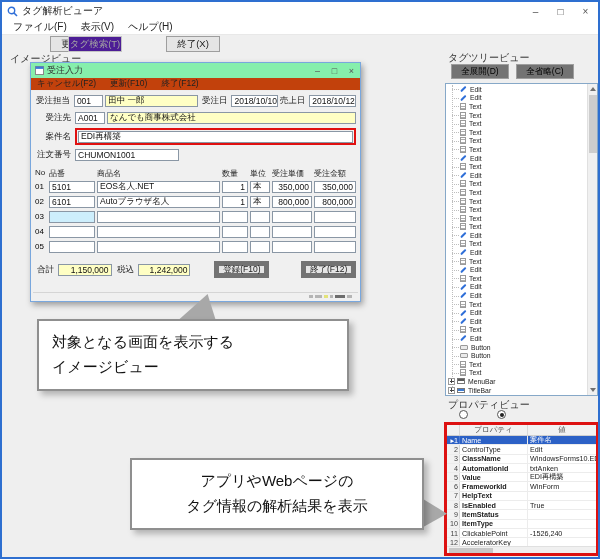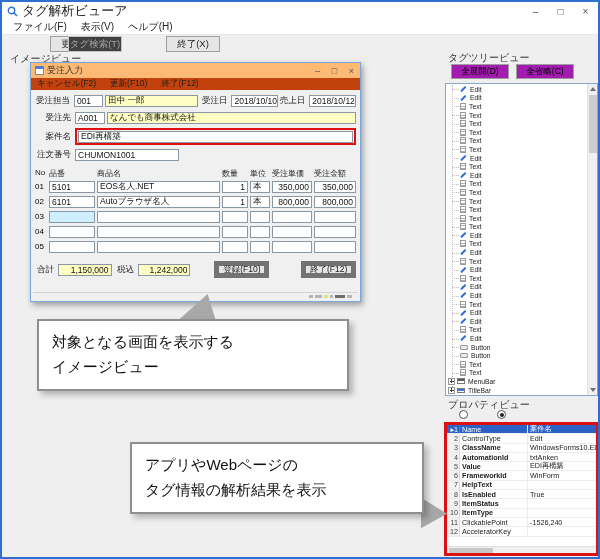--- a/index.html
+++ b/index.html
@@ -3,37 +3,37 @@
 <meta charset="utf-8">
 <style>
   * { margin:0; padding:0; box-sizing:border-box; }
   html,body { background:#d9d9d9; font-family:"Liberation Sans",sans-serif; }
   #screen { position:relative; width:600px; height:559px; background:#efefef;
             border:2px solid #2e6fd0; overflow:hidden; font-family:"Liberation Sans",sans-serif; }
 
   
   .titlebar { position:absolute; top:0; left:0; right:0; height:18px; background:#fff;
               display:flex; align-items:center; padding-left:5px; }
-  .titlebar .ttl { font-size:13px; color:#222; margin-left:4px; }
+  .titlebar .ttl { font-size:10px; color:#222; margin-left:4px; }
   .wctrls { margin-left:auto; display:flex; }
   .wctrl { width:25px; height:18px; display:flex; align-items:center; justify-content:center;
            font-size:10px; color:#555; }
   .menubar { position:absolute; top:18px; left:0; right:0; height:15px; background:#fff;
              border-bottom:1px solid #e8e8e8; display:flex; align-items:center; padding-left:4px; }
   .menubar span { font-size:10px; color:#222; padding:0 7px;text-align:right; }
   .tbtn { position:absolute; top:34px; height:16px; width:54px; background:#e5e5e5;
           border:1px solid #9e9e9e; font-size:9.5px; color:#222; display:flex;
           align-items:center; justify-content:center; }
-  .tbtn.disabled { color:#a3a3a3; background:#404040; border-color:#c4c4c4; }
+  .tbtn.disabled { color:#a3a3a3; background:#4c1d95; border-color:#c4c4c4; }
   .arealbl { position:absolute; font-size:10px; color:#333; }
 
   
   .oform { position:absolute; left:28px; top:60px; width:331px; height:240px; background:#f0f0f0;
            border:1px solid #79a7dd; box-shadow:2px 3px 6px rgba(0,0,0,.35); z-index:2; }
-  .of-titlebar { height:15px; background:#fdba74; display:flex; align-items:center; padding-left:4px; }
+  .of-titlebar { height:15px; background:#86efac; display:flex; align-items:center; padding-left:4px; }
   .of-titlebar .ttl { font-size:9px; color:#333; margin-left:3px; }
   .of-titlebar .wctrl { width:17px; height:15px; font-size:9px; }
   .of-menubar { height:13px; background:#c2410c; display:flex; align-items:center;
                 border-bottom:1px solid #ededed; }
   .of-menubar span { font-size:8.5px; color:#222; padding:0 8px 0 6px; }
   .frow { display:flex; align-items:center; height:14px; margin-top:3px; padding:0 4px; font-size:8.5px; }
   .flabel { width:40px; text-align:right; padding-right:4px; color:#222; white-space:nowrap; }
   .fin { height:12px; border:1px solid #8a97a5; background:#fff; font-size:8.5px; color:#111;
          display:flex; align-items:center; padding:0 2px; white-space:nowrap; overflow:hidden; }
   .yellow { background:#ffffc4; }
@@ -48,21 +48,21 @@
   .trow-totals { display:flex; align-items:center; margin-top:8px; padding:0 4px; font-size:8.5px; }
   .fbtn { height:17px; width:62px; background:#e5e5e5; border:5px solid #737373; font-size:8.5px;
           display:flex; align-items:center; justify-content:center; color:#222; }
   .status-strip { position:absolute; left:2px; right:2px; bottom:2px; height:7px;
                   border-top:1px solid #d5d5d5; display:flex; align-items:center;
                   justify-content:flex-end; gap:2px; padding-right:6px; }
   .status-strip i { display:block; height:3px; background:#b5b5b5; }
   .status-strip i.y { background:#e3e37a; }
 
   
-  .sbtn { position:absolute; top:62px; height:15px; width:58px; background:#a21caf;
+  .sbtn { position:absolute; top:62px; height:15px; width:58px; background:#737373;
           border:1px solid #9e9e9e; font-size:8.5px; display:flex; align-items:center; justify-content:center; }
   .tree { position:absolute; left:443px; top:81px; width:153px; height:313px; background:#fff;
           border:1px solid #86a8c8; overflow:hidden; }
   .tree-rows { position:absolute; left:0; top:1px; right:10px; bottom:0; }
   .tree-rows::before { content:""; position:absolute; left:6px; top:0; bottom:6px;
                        border-left:1px dotted #bdbdbd; }
   .trow { height:8.6px; display:flex; align-items:center; font-size:6.8px; color:#222;
           padding-left:14px; position:relative; white-space:nowrap; }
   .trow::before { content:""; position:absolute; left:6px; top:50%; width:7px;
                   border-top:1px dotted #bdbdbd; }
@@ -483,20 +483,25 @@
       <span class="rdot"></span>
       <span>簡易</span>
     </span>
     <span class="radio on">
       <span class="rdot"></span>
       <span>詳細</span>
     </span>
   </div>
 
   <div class="pgrid-wrap">
+    <div class="pg-head">
+      <span class="h-num"></span>
+      <span class="h-name">プロパティ</span>
+      <span class="h-val">値</span>
+    </div>
     <div>
       <div class="prow st-selected">
           <span class="p-num">
             <span>▸</span>
             <span>1</span>
           </span>
           <span class="p-name">Name</span>
           <span class="p-val">案件名</span>
         </div>
         <div class="prow">
@@ -593,18 +598,18 @@
     </div>
   </div>
 
   <div class="pointer" id="ptr1"></div>
   <div class="callout" style="left:35px;top:317px;width:312px;">
     <div>対象となる画面を表示する</div>
     <div>イメージビュー</div>
   </div>
 
   <div class="pointer" id="ptr2"></div>
-  <div class="callout" style="left:128px;top:440px;width:294px;">
+  <div class="callout" style="left:128px;top:456px;width:294px;text-align:center;">
     <div>アプリやWebページの</div>
     <div>タグ情報の解析結果を表示</div>
   </div>
 
 </div>
 
 </body></html>

